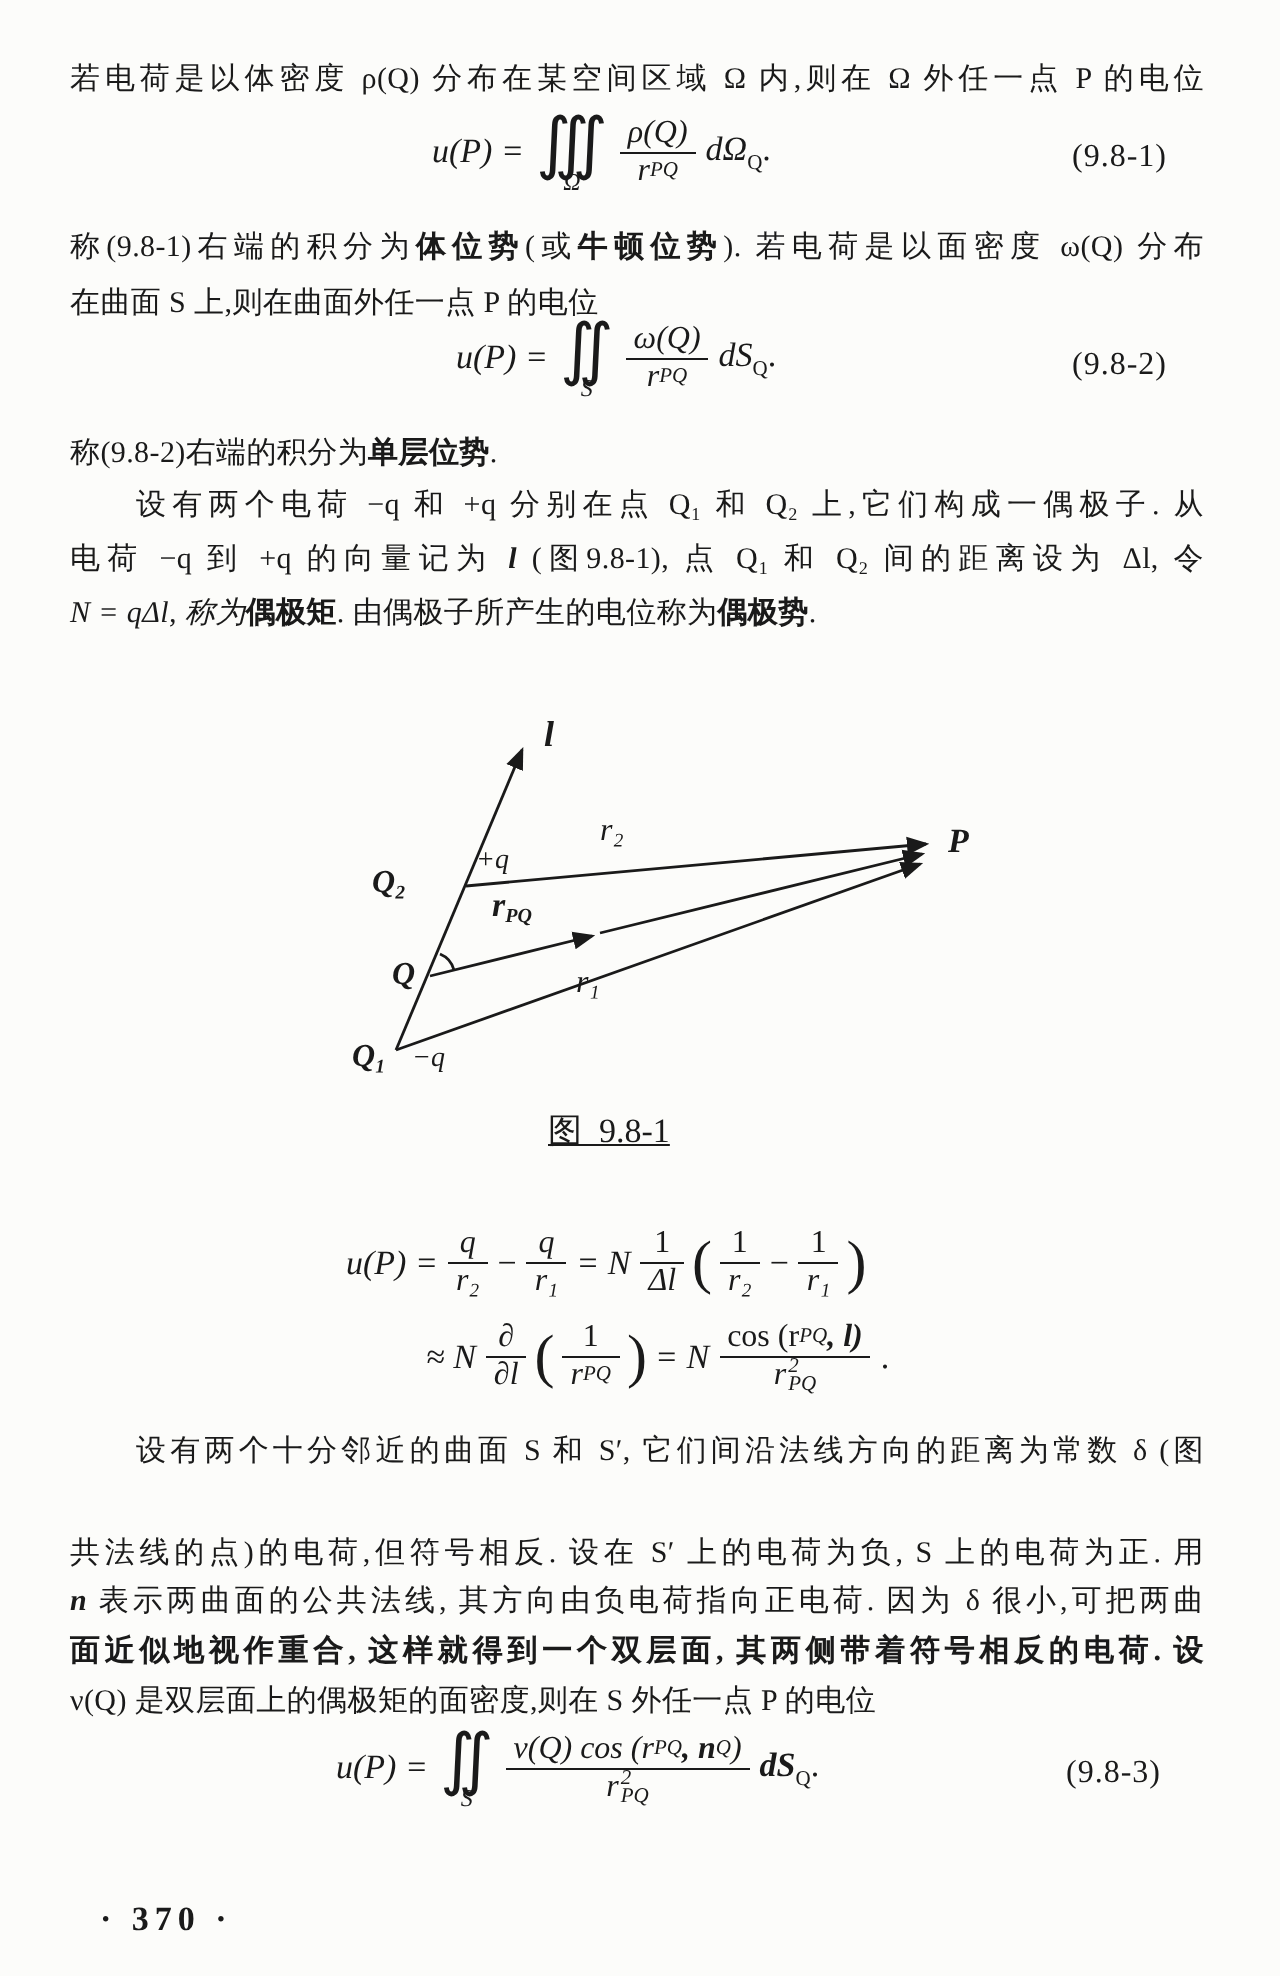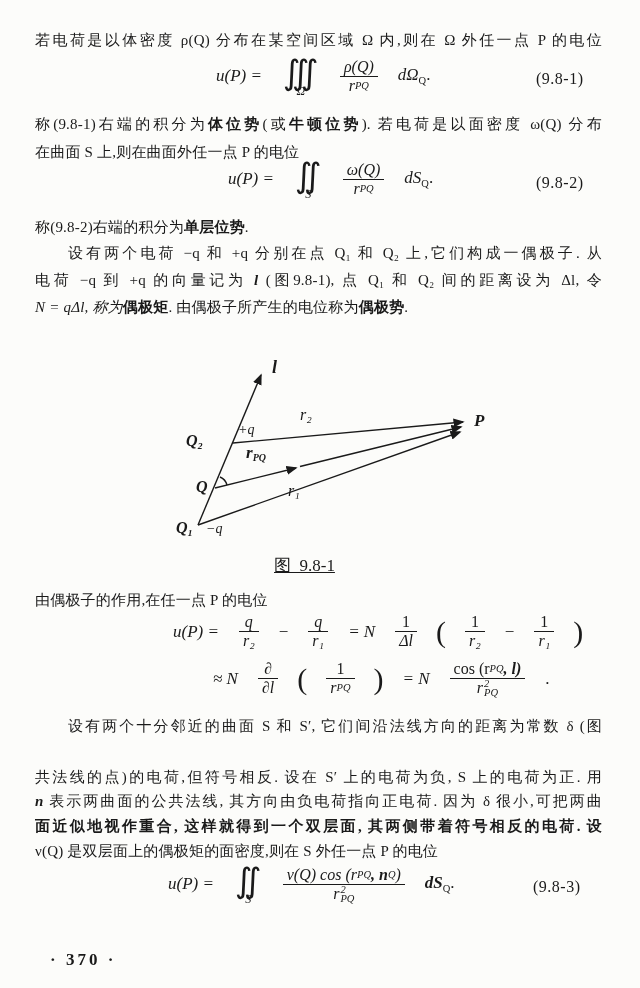--- a/index.html
+++ b/index.html
@@ -12,21 +12,21 @@
     position:absolute; left:35px; width:567px;
     font-size:15px; line-height:21px; letter-spacing:0.2px;
     text-align:justify; text-align-last:justify;
   }
   .ln.nofill { text-align:left; text-align-last:left; width:auto; white-space:pre; }
   .ln.indent { text-indent:33px; }
   .b  { font-weight:bold; }
   .bi { font-weight:bold; font-style:italic; }
   .it { font-style:italic; }
   .formula {
-    position:absolute; display:flex; align-items:center; column-gap:20px;
+    position:absolute; display:flex; align-items:center; column-gap:5px;
     font-size:17px; white-space:pre;
   }
   .frac { display:inline-flex; flex-direction:column; align-items:stretch; font-size:16px; }
   .fnum, .fden { display:flex; justify-content:center; align-items:center; padding:0 4px; line-height:18px; }
   .fnum { border-bottom:1.2px solid #1a1a1a; }
   .bigint { display:inline-flex; flex-direction:column; align-items:center; margin:0 1px; }
   .iglyph { font-size:34px; line-height:32px; font-family:"DejaVu Sans",sans-serif; }
   .isub { font-size:12px; line-height:10px; font-style:italic; margin-top:-2px; }
   .bp { font-size:30px; line-height:28px; font-weight:300; margin:0 -1px; }
   sub { font-size:10.5px; }
@@ -103,21 +103,20 @@
       <text x="26" y="185" font-weight="bold">Q₁</text>
       <text x="56" y="185" font-size="14">−q</text>
       <text x="150" y="72">r₂</text>
       <text x="96" y="110" font-weight="bold"><tspan font-size="17">r</tspan><tspan font-size="10" dy="3">PQ</tspan></text>
       <text x="138" y="148">r₁</text>
       <text x="324" y="78" font-weight="bold" font-size="17">P</text>
     </g>
   </svg>
   <div class="caption" style="left:274px; top:554px;">图  9.8-1</div>
 
-  <div class="ln nofill" style="top:590px;">由偶极子的作用,在任一点 P 的电位</div>
 
   <div class="formula" style="left:173px; top:613px;">
     <span class="it">u(P) =</span>
     <span class="frac"><span class="fnum it">q</span><span class="fden it">r₂</span></span>
     <span>−</span>
     <span class="frac"><span class="fnum it">q</span><span class="fden it">r₁</span></span>
     <span class="it">= N</span>
     <span class="frac"><span class="fnum">1</span><span class="fden it">Δl</span></span>
     <span class="bp">(</span>
     <span class="frac"><span class="fnum">1</span><span class="fden it">r₂</span></span>

